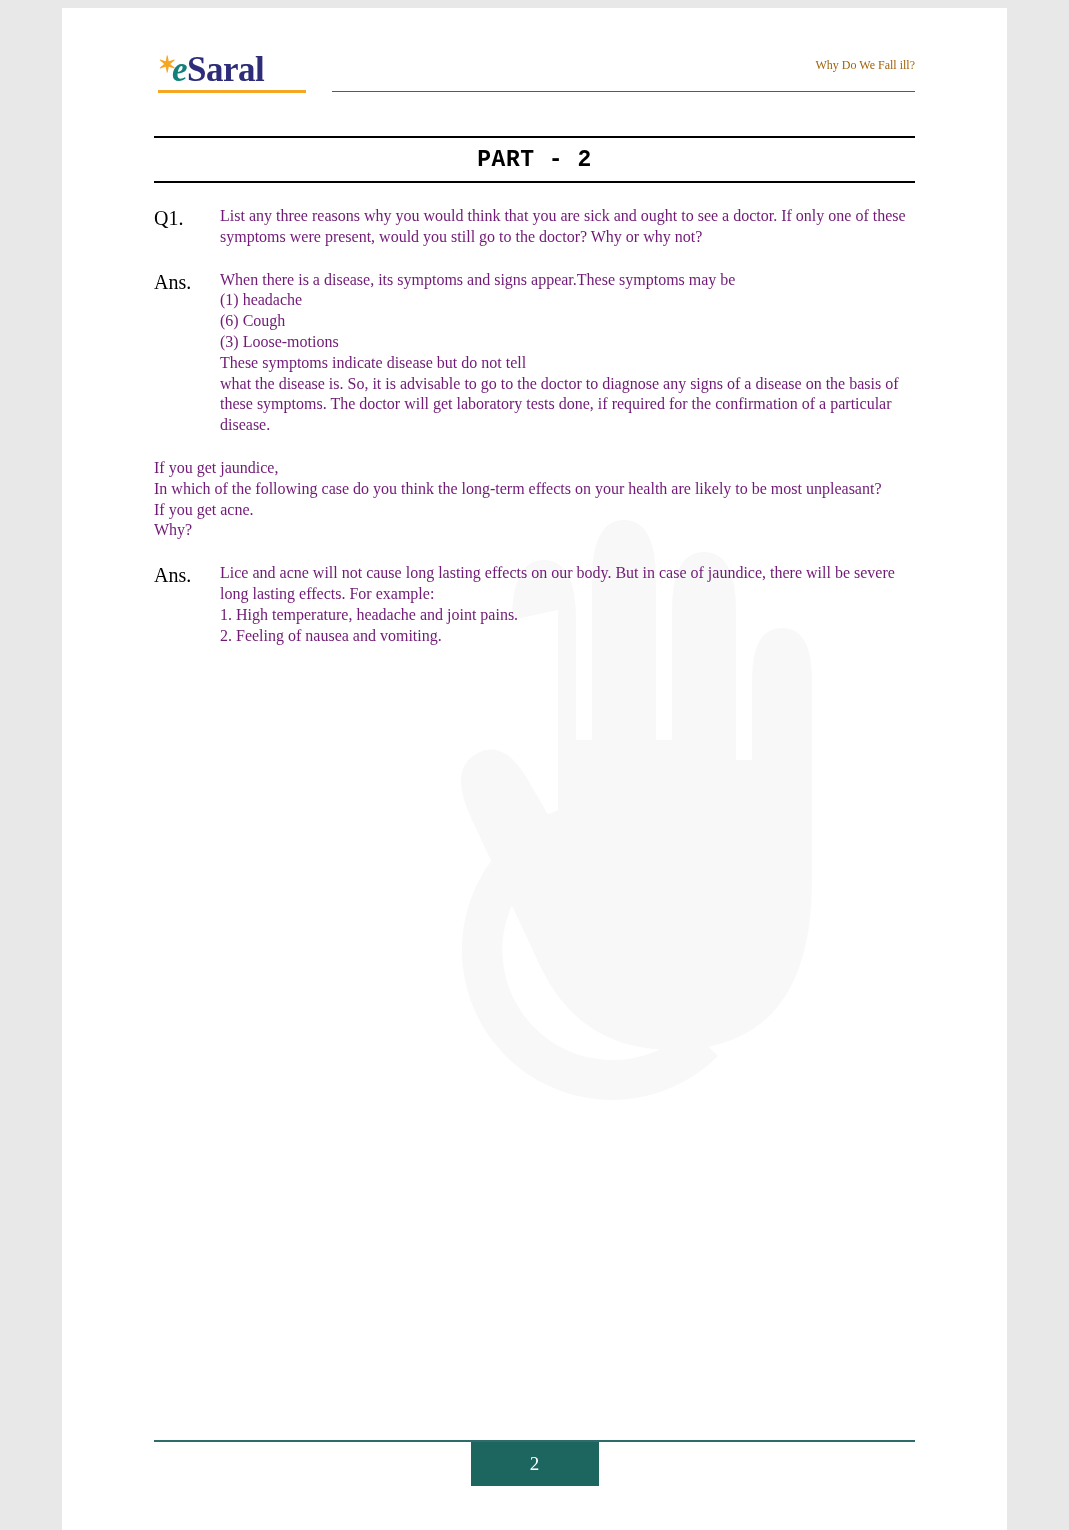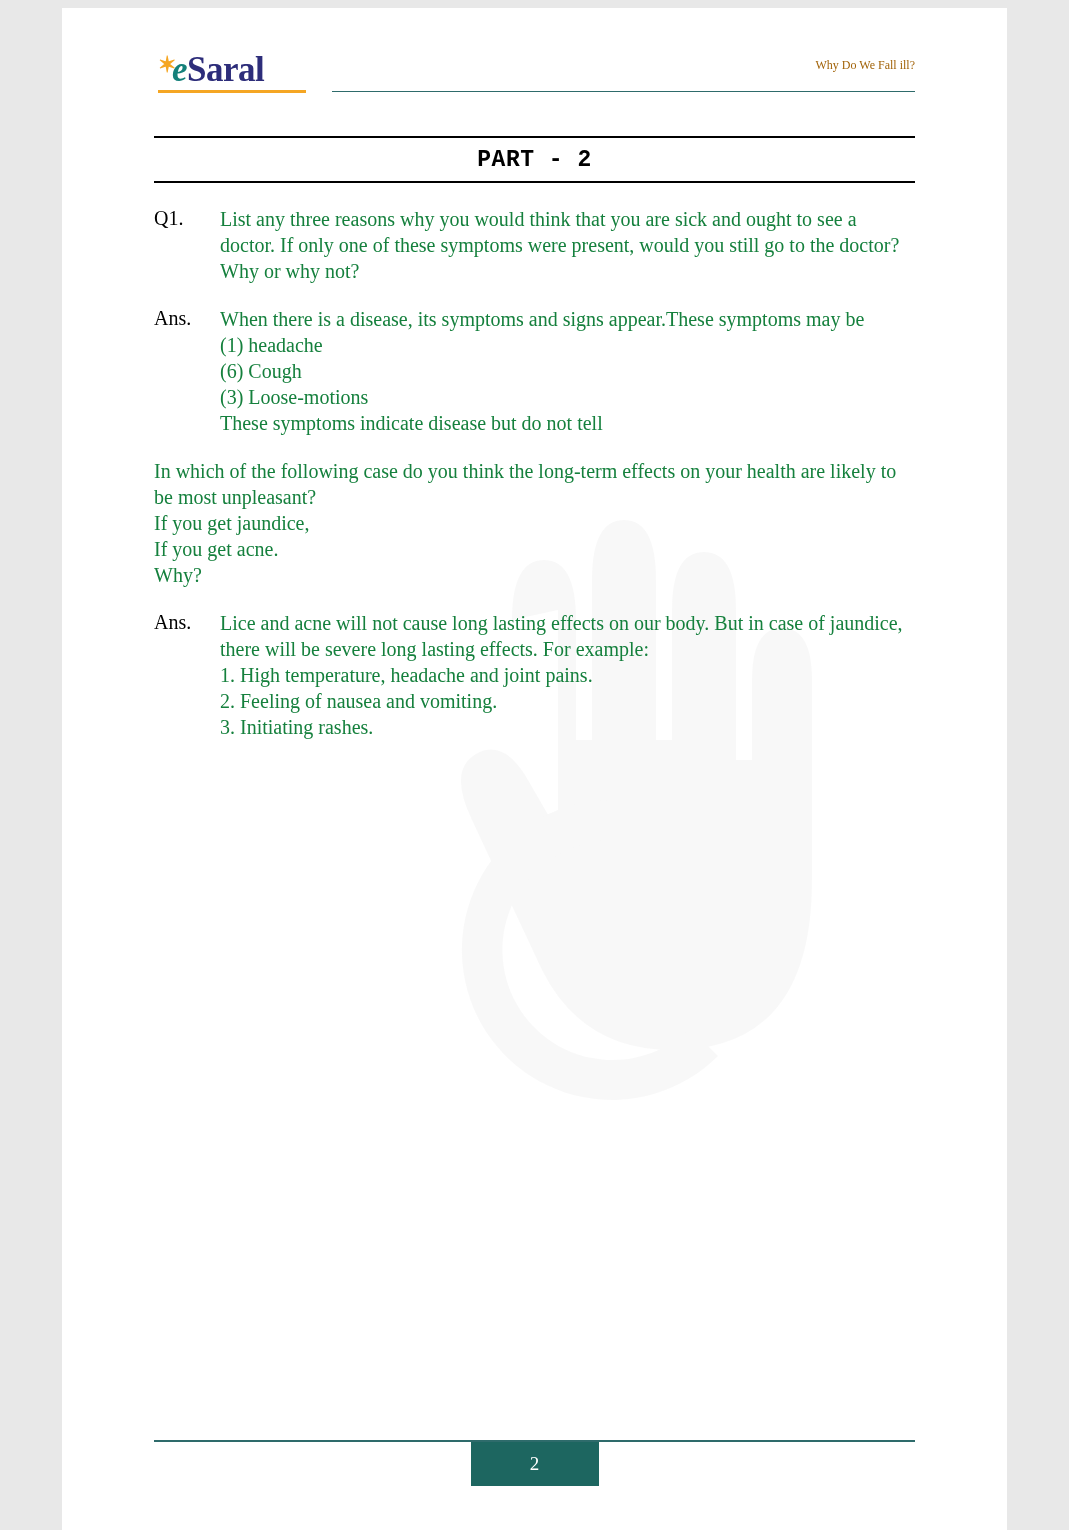--- a/index.html
+++ b/index.html
@@ -133,23 +133,23 @@
   }
   .qa-label {
     width: 66px;
     flex: 0 0 66px;
     font-size: 20px;
     font-weight: normal;
     padding-top: 1px;
   }
   .qa-body {
     flex: 1 1 auto;
-    font-size: 20px;
+    font-size: 16px;
     line-height: 1.30;
-    color: #15803d;
+    color: #701a75;
   }
   .qa-body p {
     margin: 0;
   }
   .indent-1 {
     padding-left: 18px;
   }
 
   
   .footer {
@@ -218,39 +218,39 @@
     </div>
 
     <div class="qa-block">
       <div class="qa-label">Ans.</div>
       <div class="qa-body">
         <p>When there is a disease, its symptoms and signs appear.These symptoms may be</p>
         <p>(1) headache</p>
         <p>(6) Cough</p>
         <p>(3) Loose-motions</p>
         <p>These symptoms indicate disease but do not tell</p>
-      </div>
-    </div>
-
-    <div class="qa-block">
-      <div class="qa-body">
+        <p>what the disease is. So, it is advisable to go to the doctor to diagnose any signs of a disease on the basis of these symptoms. The doctor will get laboratory tests done, if required for the confirmation of a particular disease.</p>
+      </div>
+    </div>
+
+    <div class="qa-block">
+      <div class="qa-body">
+        <p>If you get jaundice,</p>
         <p>In which of the following case do you think the long-term effects on your health are likely to be most unpleasant?</p>
-        <p>If you get jaundice,</p>
         <p>If you get acne.</p>
         <p>Why?</p>
       </div>
     </div>
 
     <div class="qa-block">
       <div class="qa-label">Ans.</div>
       <div class="qa-body">
         <p>Lice and acne will not cause long lasting effects on our body. But in case of jaundice, there will be severe long lasting effects. For example:</p>
         <p>1. High temperature, headache and joint pains.</p>
         <p>2. Feeling of nausea and vomiting.</p>
-        <p>3. Initiating rashes.</p>
       </div>
     </div>
 
   </div>
 
   <div class="footer">
     <div class="footer-rule"></div>
     <div class="page-num-box">2</div>
   </div>
 

